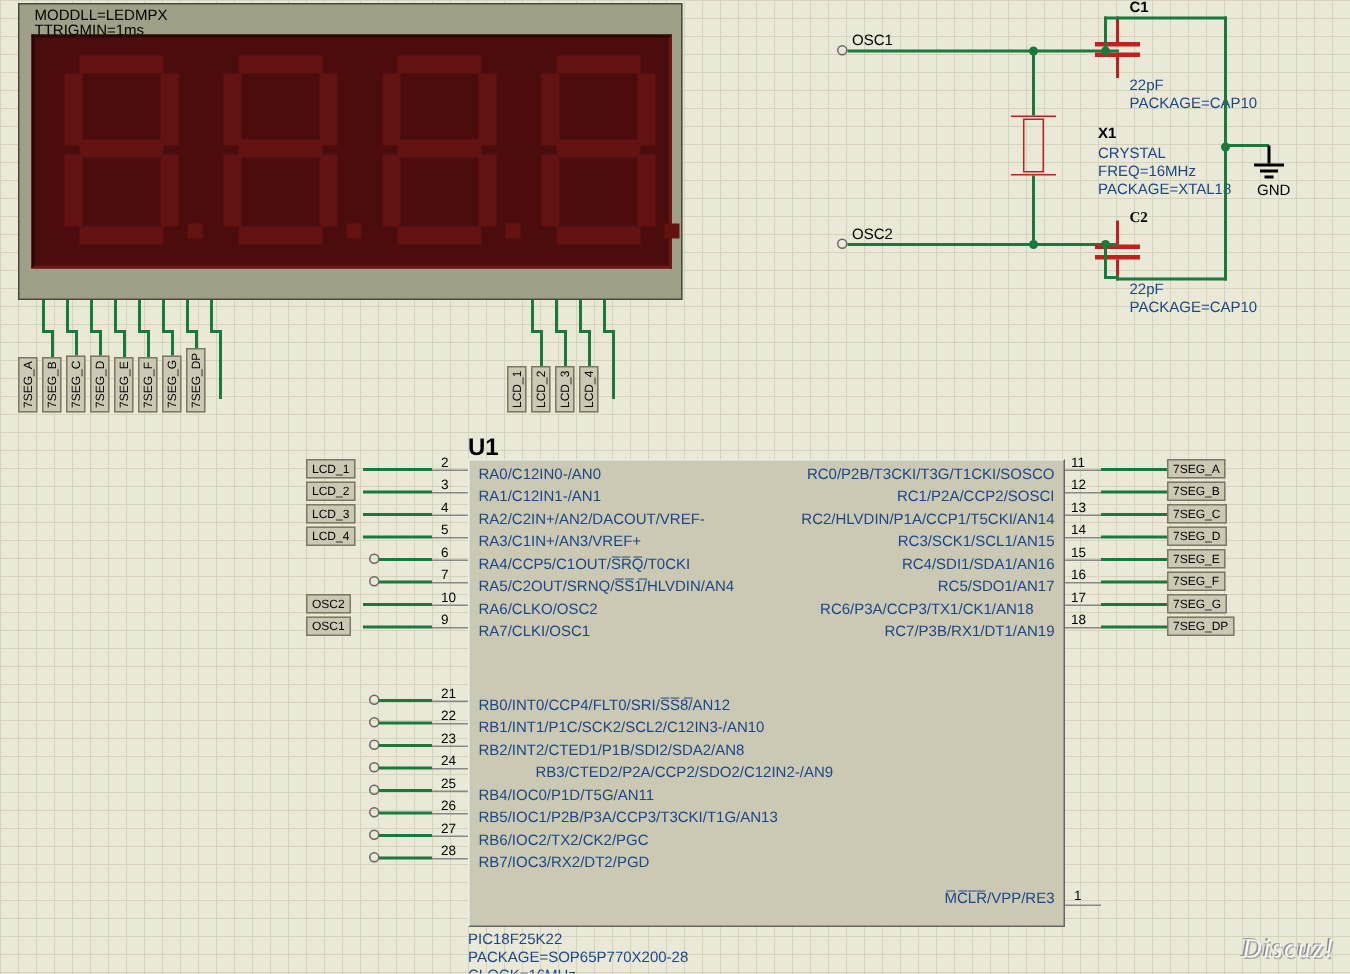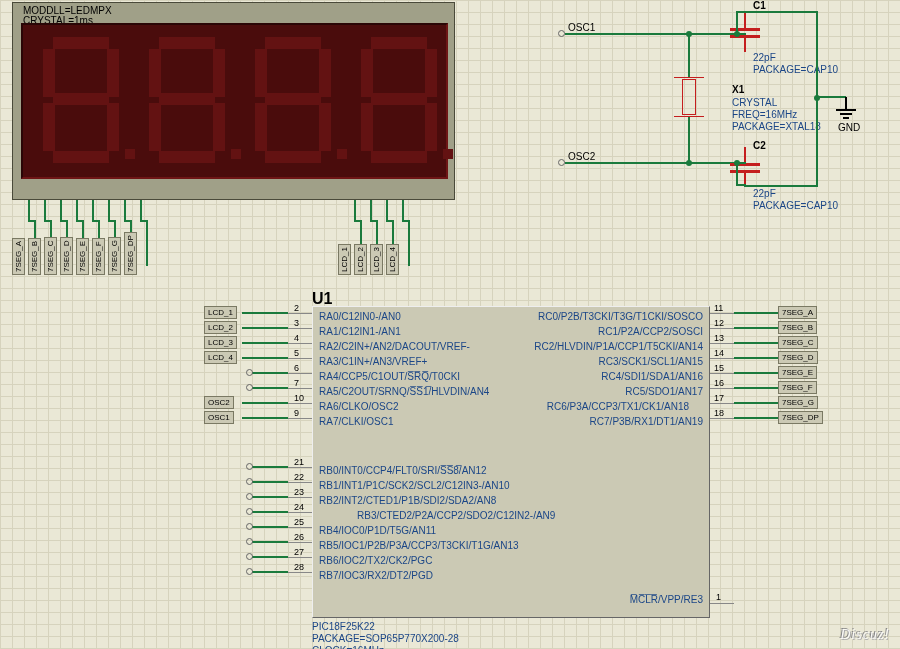--- a/index.html
+++ b/index.html
@@ -103,31 +103,31 @@
   .xtal .body { position:absolute; width:14px; height:36px; border:1px solid #c41e1e; left:8px; top:2px;}
   .xtal .end { position:absolute; width:30px; height:1px; background:#c41e1e; left:0;}
   .gnd { position:absolute; }
   .gnd .stem { position:absolute; width:2px; height:12px; background:#000; left:9px; top:0;}
   .gnd .bar1 { position:absolute; width:20px; height:2px; background:#000; top:12px; left:0;}
   .gnd .bar2 { position:absolute; width:12px; height:2px; background:#000; top:16px; left:4px;}
   .gnd .bar3 { position:absolute; width:6px; height:2px; background:#000; top:20px; left:7px;}
   .watermark {
     position: absolute; right: 10px; bottom: 6px;
     font-family: Georgia, serif; font-style: italic;
-    font-size: 14px; color: rgba(255,255,255,0.85);
+    font-size: 18px; color: rgba(255,255,255,0.85);
     text-shadow: 1px 1px 0 #aaa, -1px -1px 0 #888;
     letter-spacing: 1px;
   }
 </style>
 </head>
 <body>
 
 <div class="display-body">
   <div class="display-top-label">MODDLL=LEDMPX</div>
-  <div class="display-top-label" style="top:12px">CRYSTAL=1ms</div>
+  <div class="display-top-label" style="top:12px">TTRIGMIN=1ms</div>
   <div class="display-face">
     <div class="digit" style="left:18px">
       <div class="seg h seg-a"></div>
         <div class="seg v seg-b"></div>
         <div class="seg v seg-c"></div>
         <div class="seg h seg-d"></div>
         <div class="seg v seg-e"></div>
         <div class="seg v seg-f"></div>
         <div class="seg h seg-g"></div>
         <div class="dp"></div>
@@ -231,21 +231,21 @@
 <div class="label" style="left:753px; top:0px; font-weight:bold;">C1</div>
 <div class="cap" style="left:730px; top:20px; width:30px; height:26px;">
   <div class="plate" style="left:0; top:8px; width:30px; height:3px;"></div>
   <div class="plate" style="left:0; top:15px; width:30px; height:3px;"></div>
 </div>
 <div class="wire wire-red" style="left:744px; top:12px; width:2px; height:16px;"></div>
 <div class="wire wire-red" style="left:744px; top:38px; width:2px; height:14px;"></div>
 <div class="label label-blue" style="left:753px; top:52px;">22pF</div>
 <div class="label label-blue" style="left:753px; top:64px;">PACKAGE=CAP10</div>
 
-<div class="label" style="left:753px; top:140px; font-weight:bold;">C2</div>
+<div class="label" style="left:753px; top:140px; font-weight:bold;font-family:Liberation Serif, serif;">C2</div>
 <div class="cap" style="left:730px; top:155px; width:30px; height:26px;">
   <div class="plate" style="left:0; top:8px; width:30px; height:3px;"></div>
   <div class="plate" style="left:0; top:15px; width:30px; height:3px;"></div>
 </div>
 <div class="wire wire-red" style="left:744px; top:147px; width:2px; height:16px;"></div>
 <div class="wire wire-red" style="left:744px; top:173px; width:2px; height:14px;"></div>
 <div class="label label-blue" style="left:753px; top:188px;">22pF</div>
 <div class="label label-blue" style="left:753px; top:200px;">PACKAGE=CAP10</div>
 
 <div class="wire" style="left:736px; top:11px; width:10px; height:2px;"></div>

